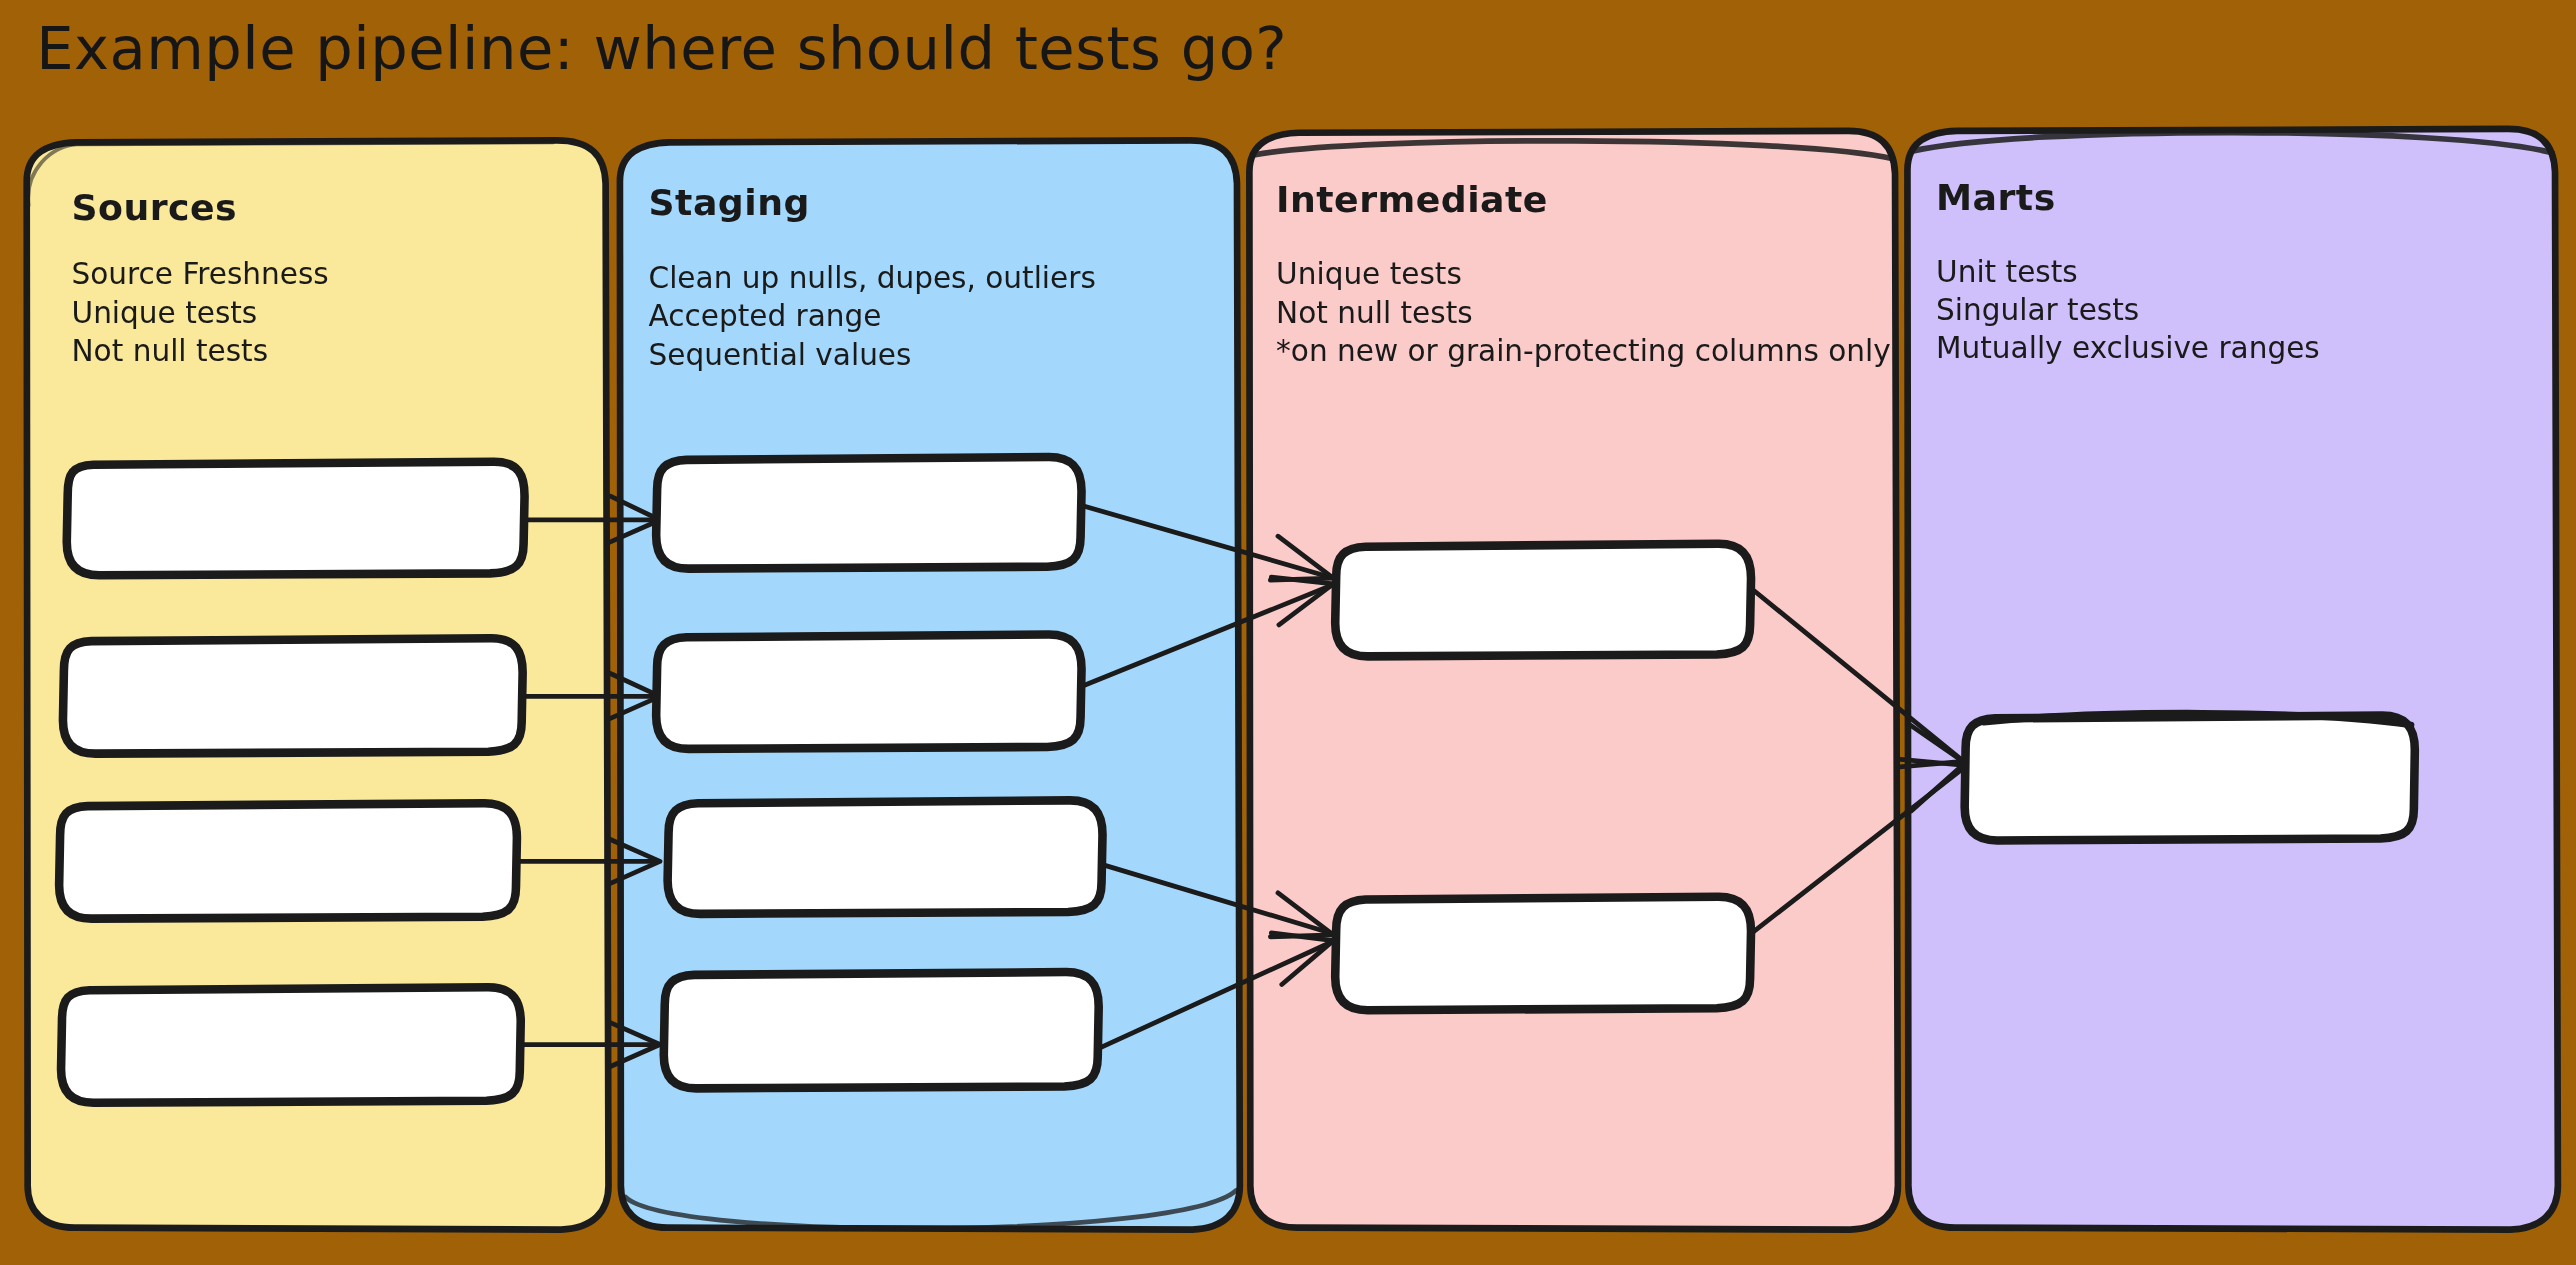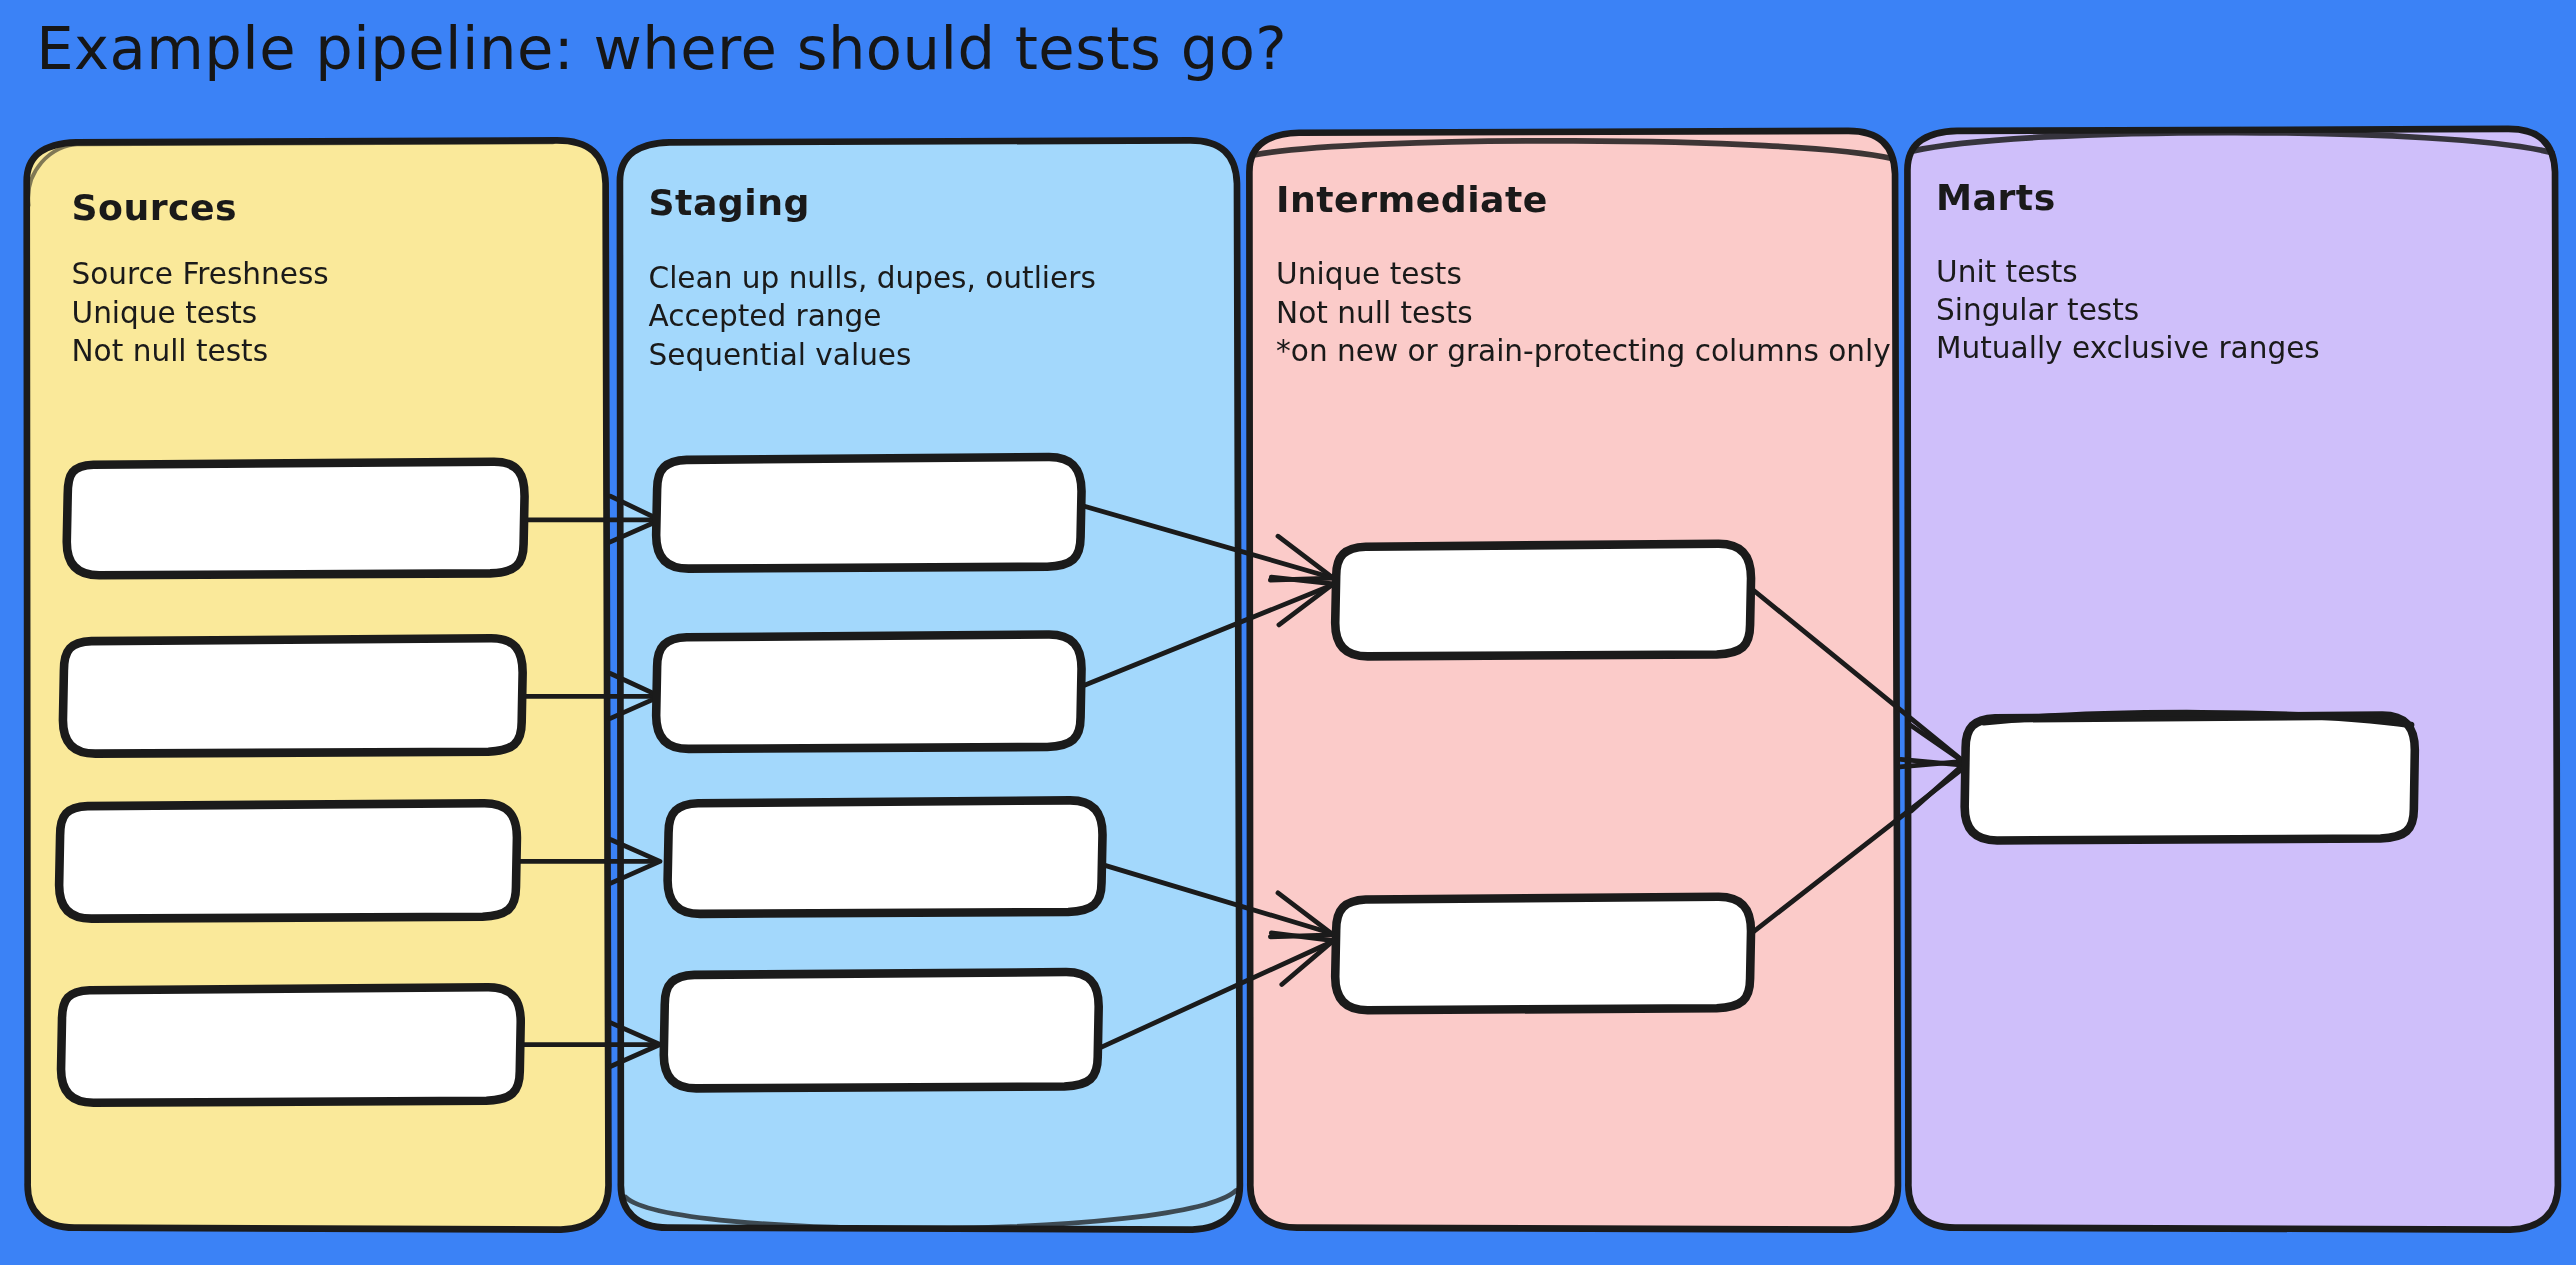--- a/index.html
+++ b/index.html
@@ -10,21 +10,21 @@
   body {
     width: 2576px;
     height: 1266px;
     font-family: "DejaVu Sans", sans-serif;
     overflow: hidden;
   }
   #stage {
     position: relative;
     width: 2576px;
     height: 1266px;
-    background: #3b82f6;
+    background: #a16207;
   }
   #diagram-svg {
     position: absolute;
     top: 0;
     left: 0;
     width: 2576px;
     height: 1266px;
   }
   .panel-title {
     font-family: "DejaVu Sans", sans-serif;

